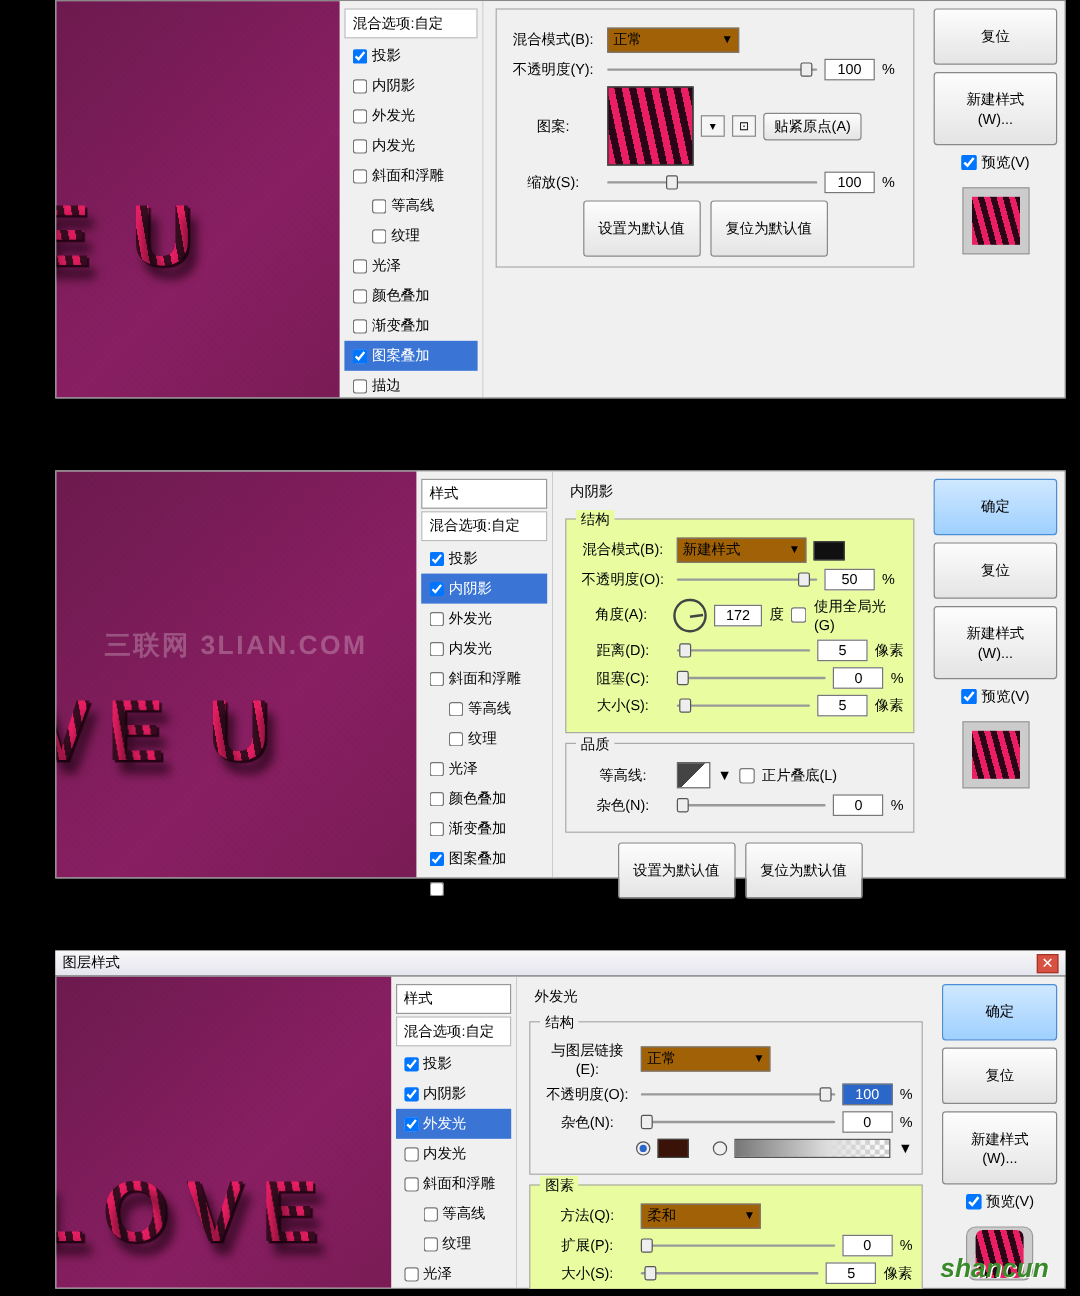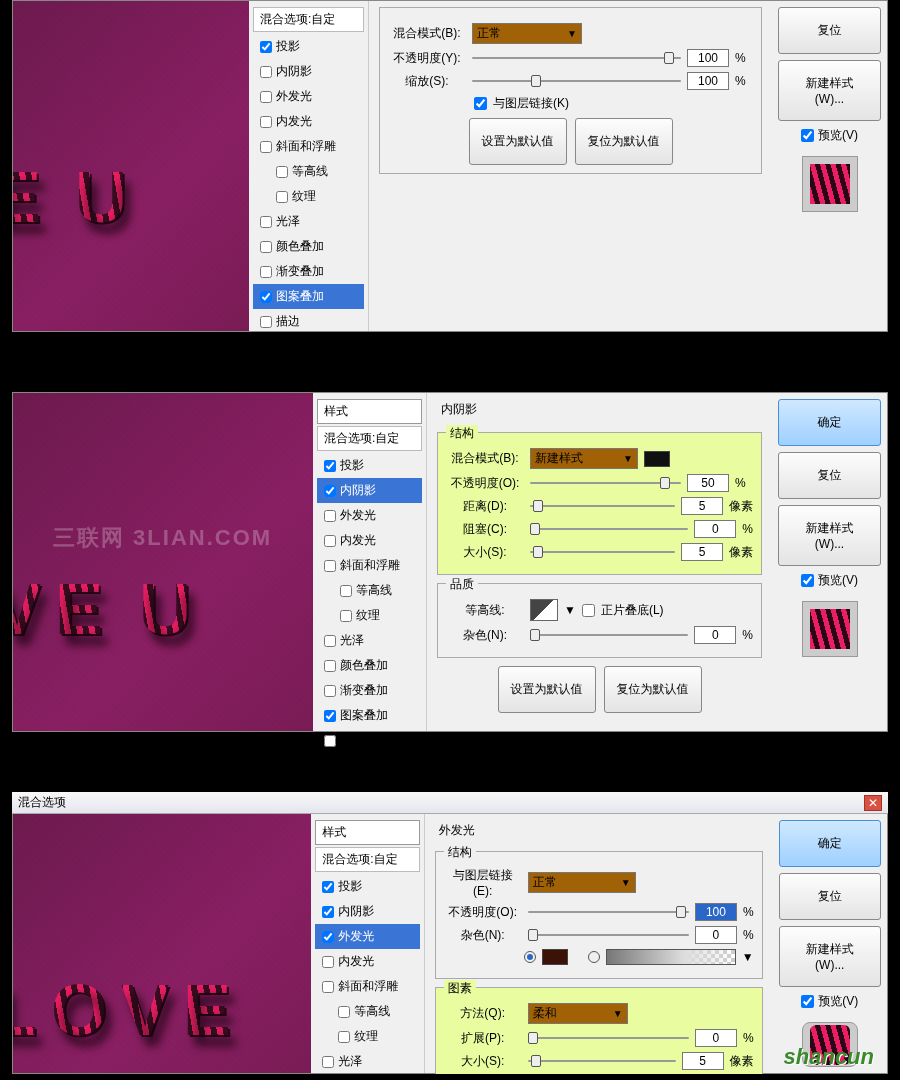--- a/index.html
+++ b/index.html
@@ -1,17 +1,17 @@
 <!DOCTYPE html>
 <html><head>
 <meta charset="utf-8">
 <style>
   * { box-sizing: border-box; margin: 0; padding: 0; font-family: "Microsoft YaHei", SimSun, Arial, sans-serif; font-size: 12px; }
   body { background: #000; width: 900px; }
-  .screenshot { position: relative; background: #000; }
+  .screenshot { position: relative; background: #000; margin-left: 34px; }
   
   .dialog { display: flex; background: #f0f0f0; border: 1px solid #888; position: relative; }
   .preview-canvas { background: linear-gradient(135deg,#6d1a4f 0%,#8a1f63 60%,#7a1c56 100%); position: relative; overflow: hidden; }
   .preview-canvas::after { content:""; position:absolute; inset:0; background:repeating-linear-gradient(45deg, rgba(0,0,0,.02) 0 2px, transparent 2px 4px); }
   .big-text { position:absolute; left:-20px; font-weight:900; color:#6d1543; display:flex; gap:14px; }
   .big-text span { display:inline-block; position:relative; font-size:72px; line-height:1; text-shadow:6px 10px 8px rgba(0,0,0,.4);
     background:repeating-linear-gradient(80deg,#e91e63 0 6px,#3a0d22 6px 12px); -webkit-background-clip:text; background-clip:text; color:transparent;
     filter:drop-shadow(2px 2px 0 #2b0418); }
   .style-col { background:#f0f0f0; border-right:1px solid #ccc; padding:6px 0; }
   .style-header { padding:3px 6px; border:1px solid #999; margin:0 4px 2px; background:#fff; }
@@ -133,30 +133,33 @@
       </div>
       <div class="row">
         <div class="lbl">不透明度(Y):</div>
         <div class="slider">
               <div class="thumb" style="left:92%"></div>
             </div>
         <div class="numbox">100</div>
         <span class="unit">%</span>
       </div>
       <div class="row">
+        <div class="lbl">图案:</div>
+        <div class="pattern-thumb"></div>
+        <div class="smallbtn">▾</div>
+        <div class="smallbtn">⊡</div>
+        <div class="btn" style="padding:2px 8px">贴紧原点(A)</div>
+      </div>
+      <div class="row">
         <div class="lbl">缩放(S):</div>
         <div class="slider">
               <div class="thumb" style="left:28%"></div>
             </div>
         <div class="numbox">100</div>
         <span class="unit">%</span>
-      </div>
-      <div class="row" style="padding-left:86px">
-        <input type="checkbox" checked="" style="">
-        <span>与图层链接(K)</span>
       </div>
       <div class="btn-row">
         <div class="btn">设置为默认值</div>
         <div class="btn">复位为默认值</div>
       </div>
     </div>
   </div>
 
   <div class="right-col">
     <div class="btn">复位</div>
@@ -253,20 +256,28 @@
       </div>
       <div class="row">
         <div class="lbl">不透明度(O):</div>
         <div class="slider">
               <div class="thumb" style="left:86%"></div>
             </div>
         <div class="numbox">50</div>
         <span class="unit">%</span>
       </div>
       <div class="row">
+        <div class="lbl">角度(A):</div>
+        <div class="angle-dial"></div>
+        <div class="numbox">172</div>
+        <span>度</span>
+        <input type="checkbox" style="">
+        <span>使用全局光(G)</span>
+      </div>
+      <div class="row">
         <div class="lbl">距离(D):</div>
         <div class="slider">
               <div class="thumb" style="left:2%"></div>
             </div>
         <div class="numbox">5</div>
         <span>像素</span>
       </div>
       <div class="row">
         <div class="lbl">阻塞(C):</div>
         <div class="slider">
@@ -320,21 +331,21 @@
           <div class="stripe"></div>
         </div>
   </div>
 </div>
 
 <div class="sep"></div>
 <div class="sep"></div>
 
 <div style="margin:0 12px; position:relative;">
   <div class="title-bar">
-    <span>混合选项</span>
+    <span>图层样式</span>
     <div style="margin-left:auto; width:18px; height:16px; background:#d95140; color:#fff; display:flex;align-items:center;justify-content:center; border:1px solid #a03426">✕</div>
   </div>
 <div class="dialog" style="height:260px; border-top:none;">
   <div class="preview-canvas" style="width:300px;">
     <div class="big-text" style="top:160px;">
       <span>L</span>
             <span>O</span>
             <span>V</span>
             <span>E</span>
     </div>

